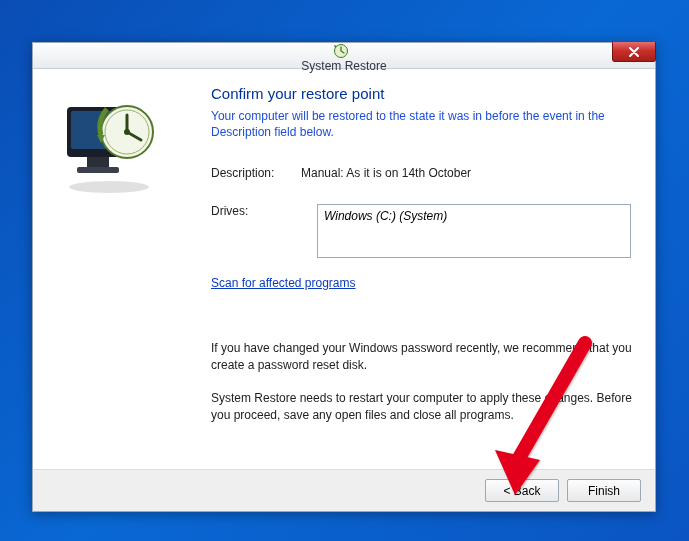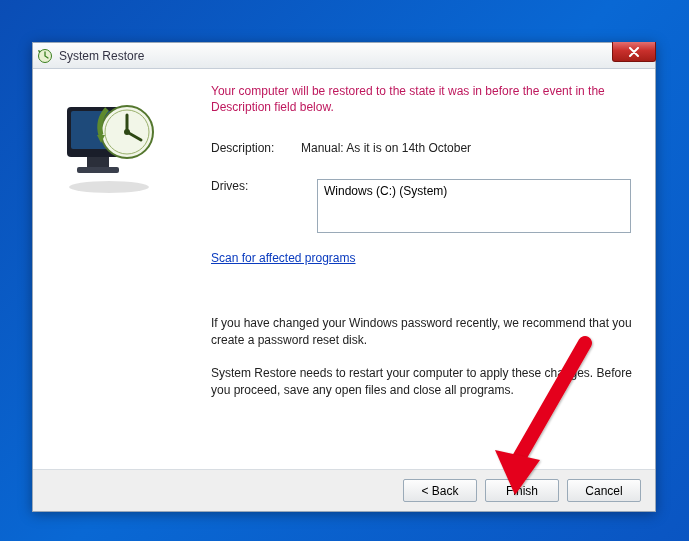--- a/index.html
+++ b/index.html
@@ -27,20 +27,21 @@
     flex-direction: column;
   }
   .titlebar {
     height: 26px;
     background: linear-gradient(#fdfdfd, #e8ecef);
     border-bottom: 1px solid #c6ced8;
     display: flex;
     align-items: center;
     padding: 0 4px;
     position: relative;
+    flex-direction: column;
   }
   .titlebar .app-icon {
     width: 16px; height: 16px;
     margin-right: 6px;
     display:flex;align-items:center;justify-content:center;
   }
   .titlebar .title {
     font-size: 12px;
     color: #334;
   }
@@ -81,21 +82,21 @@
     flex-direction: column;
   }
   .heading {
     color: #003399;
     font-size: 15px;
     margin: 2px 0 6px 0;
     font-weight: 400;
   }
   .intro {
     font-size: 12px;
-    color: #be185d;
+    color: #1d4ed8;
     line-height: 1.35;
     margin-bottom: 26px;
   }
   .row {
     display: flex;
     margin-bottom: 10px;
     font-size: 12px;
   }
   .row .lbl {
     width: 90px;
@@ -107,20 +108,21 @@
   }
   .drives-row { align-items: flex-start; margin-top: 14px; gap: 16px;}
   .drives-box {
     flex: 1;
     border: 1px solid #9aaab8;
     height: 54px;
     padding: 4px 6px;
     font-size: 12px;
     background: #fff;
     margin-right: 2px;
+    font-style: italic;
   }
   .scan-link {
     color: #0a3bbf;
     text-decoration: underline;
     font-size: 12px;
     margin-top: 8px;
     margin-bottom: 50px;
     cursor: pointer;
     display: inline-block;
   }
@@ -193,41 +195,41 @@
         <circle cx="80" cy="45" r="26" fill="#f2f6e8" stroke="#54772e" stroke-width="2"></circle>
         <circle cx="80" cy="45" r="22" fill="none" stroke="#9ab06c" stroke-width="1"></circle>
         <path d="M80 28 L80 45 L94 53" stroke="#2e4814" stroke-width="3" fill="none" stroke-linecap="round"></path>
         <circle cx="80" cy="45" r="3" fill="#2e4814"></circle>
         <path d="M60 22 A26 26 0 0 0 54 48" stroke="#5e8a2e" stroke-width="5" fill="none"></path>
         <path d="M50 48 L58 48 L54 56 Z" fill="#5e8a2e"></path>
       </svg>
     </div>
 
     <div class="content">
+      <div class="heading">Confirm your restore point</div>
       <div class="intro">Your computer will be restored to the state it was in before the event in the Description field below.</div>
 
       <div class="row">
         <div class="lbl">Description:</div>
         <div class="val">Manual: As it is on 14th October</div>
       </div>
       <div class="row drives-row">
         <div class="lbl">Drives:</div>
         <div class="drives-box">Windows (C:) (System)</div>
       </div>
       <a class="scan-link">Scan for affected programs</a>
 
       <div class="note">If you have changed your Windows password recently, we recommend that you create a password reset disk.</div>
       <div class="note">System Restore needs to restart your computer to apply these changes. Before you proceed, save any open files and close all programs.</div>
     </div>
   </div>
 
   <div class="footer">
     <button class="btn">&lt; Back</button>
     <button class="btn">Finish</button>
-    <button class="btn">Cancel</button>
   </div>
 </div>
 
 <svg class="arrow" viewBox="0 0 130 170">
   <defs>
     <filter id="sh" x="-20%" y="-20%" width="140%" height="140%">
       <feDropShadow dx="1" dy="1" stdDeviation="1" flood-opacity="0.3"></feDropShadow>
     </filter>
   </defs>
   <path d="M110 8 L40 130" stroke="#e4061a" stroke-width="14" stroke-linecap="round" filter="url(#sh)"></path>

